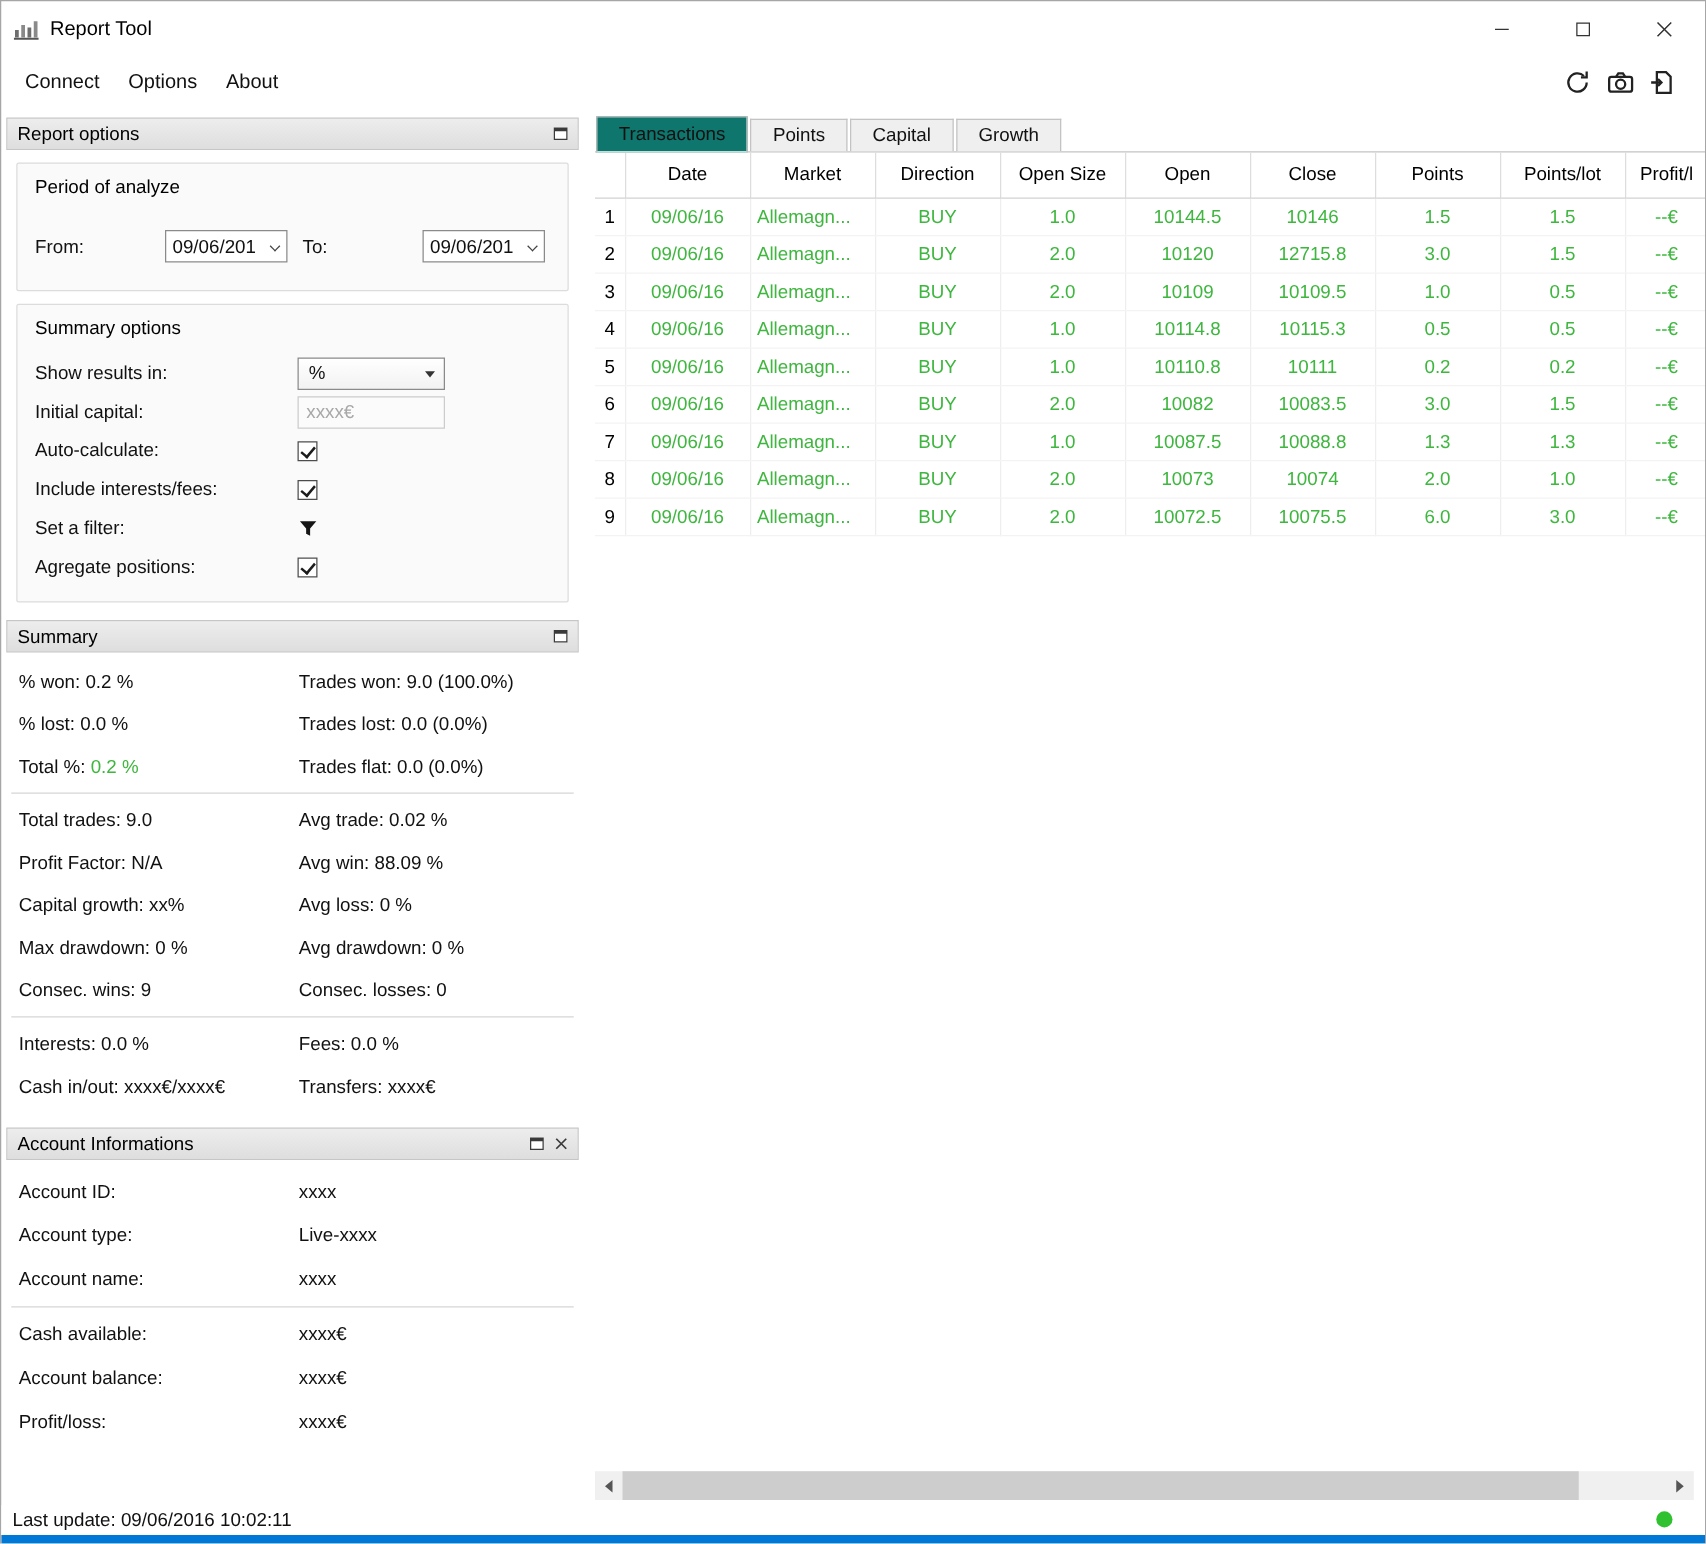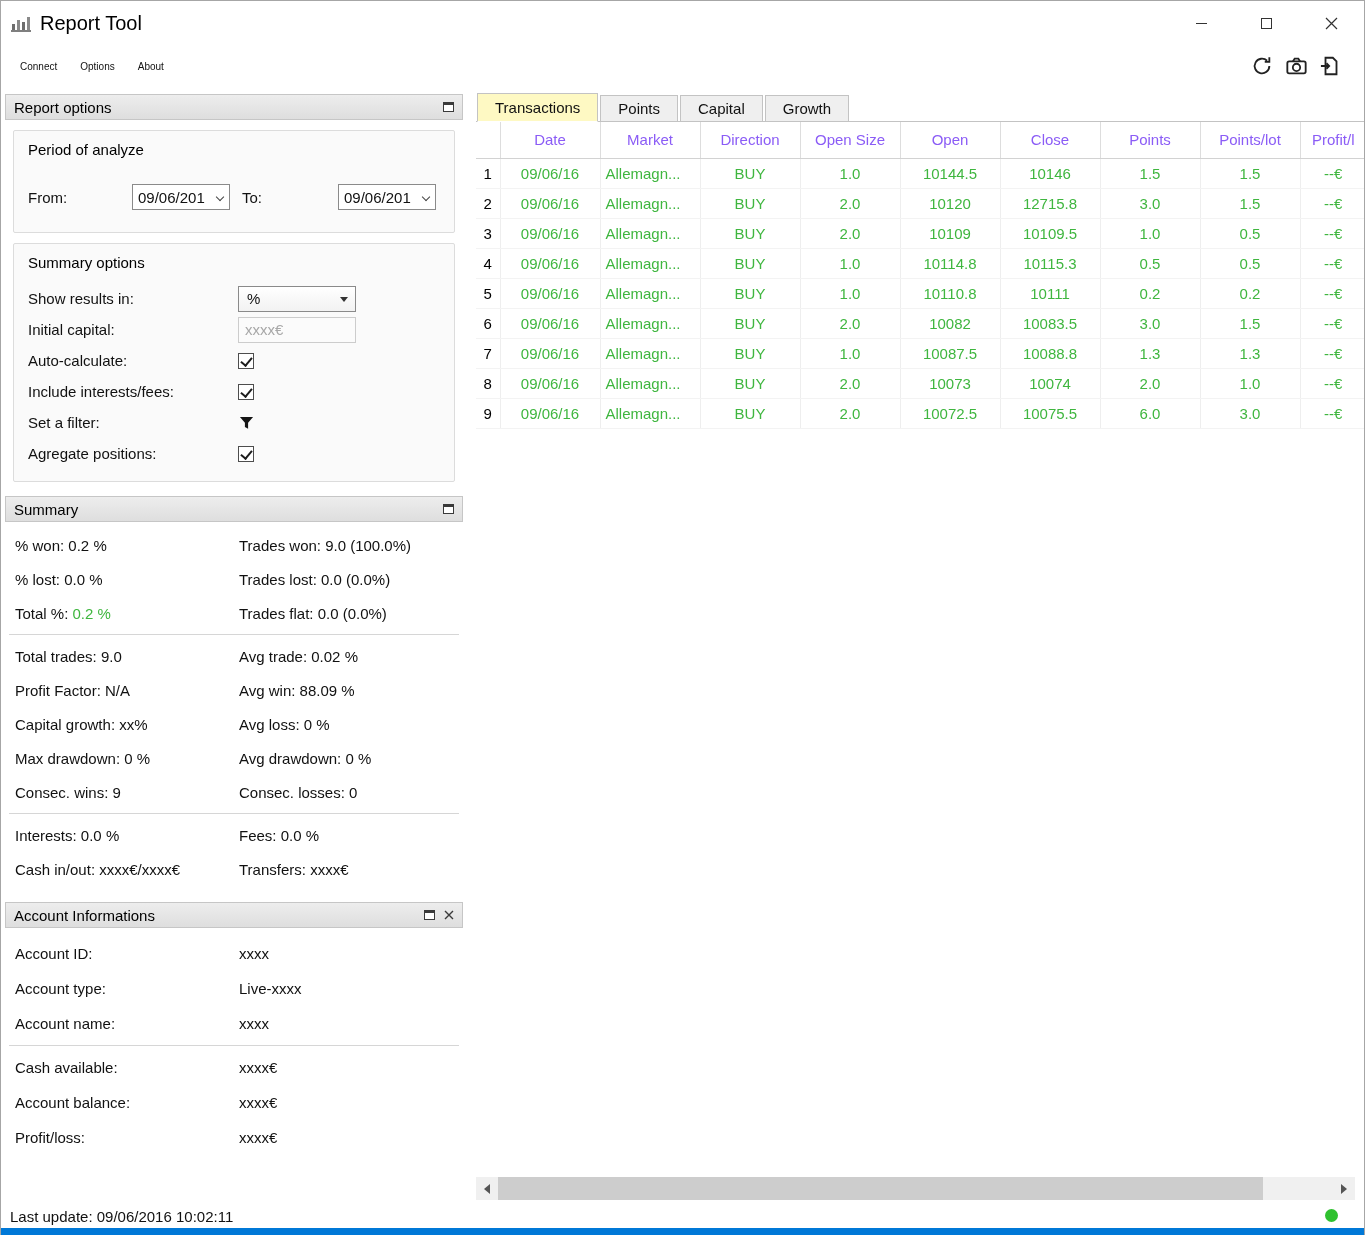--- a/index.html
+++ b/index.html
@@ -16,28 +16,28 @@
     height: 1235px;
     background: #fff;
     border: 1px solid #a6a6a6;
     border-bottom: none;
     overflow: hidden;
   }
 
   
   .titlebar { height: 45px; display: flex; align-items: center; padding-left: 10px; }
   .app-icon { display: inline-flex; align-items: flex-end; }
-  .title-text { margin-left: 9px; font-size: 20px; color: #000; }
+  .title-text { margin-left: 9px; font-size: 16px; color: #000; }
   .win-controls { margin-left: auto; display: flex; height: 100%; }
   .win-btn { width: 65px; height: 45px; display: flex; align-items: center; justify-content: center; }
   .min-glyph { width: 11px; height: 1px; background: #333; display: inline-block; }
   .max-glyph { width: 11px; height: 11px; border: 1px solid #333; display: inline-block; }
 
   
-  .menubar { height: 40px; display: flex; align-items: center; padding: 0 10px; font-size: 10px; }
+  .menubar { height: 40px; display: flex; align-items: center; padding: 0 10px; font-size: 16px; }
   .menu-item { padding: 4px 9px; margin-right: 5px; cursor: default; }
   .menubar-icons { margin-left: auto; display: flex; align-items: center; gap: 12px; padding-right: 12px; }
   .mb-icon { display: inline-flex; }
 
   
   .main { display: flex; height: 1119px; overflow: hidden; }
   .left-panel { width: 466px; padding: 0 4px; overflow: hidden; flex: none; }
   .right-panel { flex: 1; position: relative; padding: 7px 0 0 9px; background: #fff; overflow: hidden; }
 
   
@@ -134,26 +134,26 @@
   .bottom-strip { position: absolute; left: 0; right: 0; bottom: 0; height: 7px; background: var(--accent-blue, #0078d7); }
 
   
   .tabbar { display: flex; align-items: flex-end; border-bottom: 1px solid #c3c3c3; padding-left: 1px; }
   .tab {
     height: 26px; padding: 0 17px;
     display: flex; align-items: center;
     background: #efefef; border: 1px solid #c3c3c3; border-bottom: none;
     margin-right: 2px; font-size: 15px; cursor: default; white-space: nowrap;
   }
-  .tab.active { height: 29px; background: #fef9c3; margin-bottom: -1px; border-bottom: 1px solid #fff; }
+  .tab.active { height: 29px; background: #0f766e; margin-bottom: -1px; border-bottom: 1px solid #fff; }
 
   
   .tx-table { border-collapse: collapse; table-layout: fixed; width: 890px; }
   .tx-table th {
-    height: 36px; font-weight: 400; font-size: 15px; color: #8b5cf6;
+    height: 36px; font-weight: 400; font-size: 15px; color: #000000;
     border-right: 1px solid #ddd; border-bottom: 1px solid #d2d2d2;
     overflow: hidden; white-space: nowrap; text-align: center;
   }
   .tx-table th:last-child, .tx-table td:last-child { border-right: none; margin-left: 46px; }
   .tx-table td {
     height: 30px; text-align: center; color: var(--green, #3fb63f);
     border-right: 1px solid #eee; border-bottom: 1px solid #f3f3f3;
     overflow: hidden; white-space: nowrap; font-size: 15px;
   }
   .tx-table td.rownum { color: #000; }

